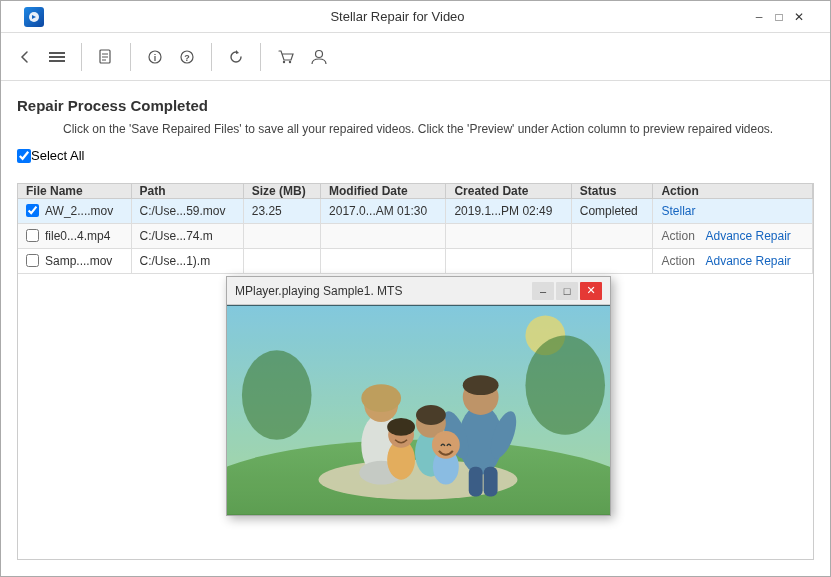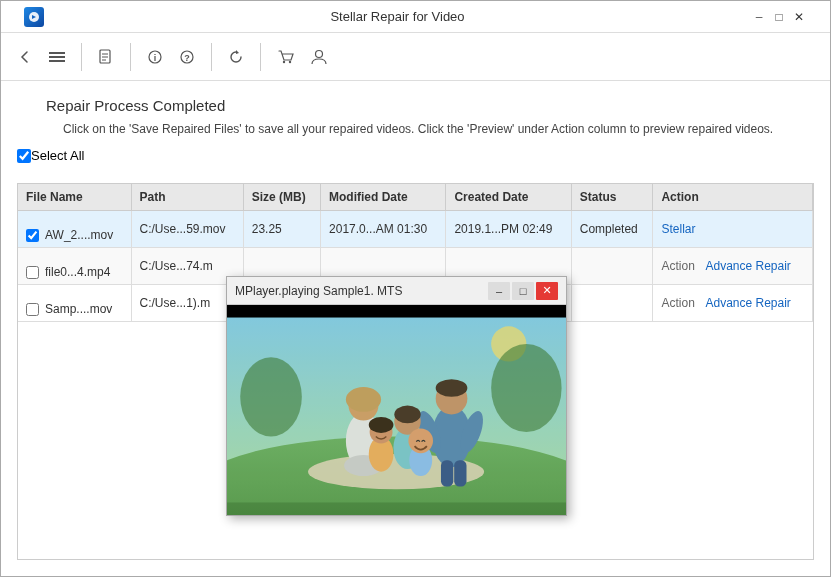--- a/index.html
+++ b/index.html
@@ -17,55 +17,55 @@
     .app-icon svg { width: 14px; height: 14px; }
 
     
     .toolbar { height: 48px; border-bottom: 1px solid #ddd; display: flex; align-items: center; padding: 0 12px; gap: 8px; flex-shrink: 0; }
     .toolbar-btn { background: none; border: none; cursor: pointer; padding: 4px; display: flex; align-items: center; justify-content: center; color: #555; }
     .toolbar-sep { width: 1px; height: 28px; background: #ccc; margin: 0 4px; }
 
     
     .content { flex: 1; padding: 16px; display: flex; flex-direction: column; overflow: hidden; position: relative; }
 
-    .repair-complete-title { font-size: 15px; font-weight: normal; color: #333; margin-bottom: 6px; margin-left: 29px; }
+    .repair-complete-title { font-size: 15px; font-weight: bold; color: #333; margin-bottom: 6px; }
     .repair-complete-desc { font-size: 12px; color: #444; line-height: 1.5; margin-bottom: 10px; margin-left: 46px; }
 
     .select-all-row { display: flex; align-items: center; font-size: 13px; margin-bottom: 20px; }
     .select-all-row input[type=checkbox] { width: 14px; height: 14px; cursor: pointer; }
 
     
     .table-container { border: 1px solid #ccc; flex: 1; overflow: auto; }
     table { width: 100%; border-collapse: collapse; font-size: 12px; }
     thead tr { background: #e8e8e8; }
-    th { padding: 6px 8px; text-align: left; font-weight: 600; color: #333; border-right: 1px solid #ccc; border-bottom: 1px solid #ccc; font-size: 12px; }
+    th { padding: 0 8px; text-align: left; font-weight: 600; color: #333; border-right: 1px solid #ccc; border-bottom: 1px solid #ccc; font-size: 12px; }
     td { padding: 5px 8px; border-right: 1px solid #ddd; border-bottom: 1px solid #ddd; color: #333; font-size: 12px; white-space: nowrap; }
     tr:nth-child(even) { background: #f9f9f9; }
     tr.selected { background: #e3f2fd; }
 
     .status-completed { color: #333; }
     .action-link { color: #1565c0; text-decoration: none; cursor: pointer; }
 
     
     .bottom-bar { height: 54px; border-top: 1px solid #ddd; display: flex; align-items: center; justify-content: flex-end; padding: 0 16px; flex-shrink: 0; }
     .save-btn { background: #1565c0; color: #fff; border: none; padding: 10px 24px; font-size: 14px; cursor: pointer; border-radius: 2px; }
 
     
-    .mplayer-popup { position: absolute; top: 195px; left: 225px; width: 341px; background: #fff; border: 1px solid #aaa; box-shadow: 3px 3px 10px rgba(0,0,0,0.3); z-index: 100; }
+    .mplayer-popup { position: absolute; top: 195px; left: 225px; width: 385px; background: #fff; border: 1px solid #aaa; box-shadow: 3px 3px 10px rgba(0,0,0,0.3); z-index: 100; }
     .mplayer-titlebar { background: #f0f0f0; height: 28px; display: flex; align-items: center; justify-content: space-between; padding: 0 8px; border-bottom: 1px solid #ccc; }
     .mplayer-title { font-size: 12px; color: #333; }
     .mplayer-controls { display: flex; gap: 2px; align-items: center; }
     .mp-btn { width: 22px; height: 18px; border: none; cursor: pointer; font-size: 11px; display: flex; align-items: center; justify-content: center; background: #ddd; color: #333; border-radius: 1px; }
     .mp-btn.close-btn { background: #e53935; color: #fff; }
     .mplayer-content { width: 100%; height: 210px; background: #000; display: flex; align-items: center; justify-content: center; overflow: hidden; }
 
     
     .scene-svg { width: 100%; height: 100%; }
 
-    .checkbox-cell { display: flex; align-items: center; gap: 6px; margin-top: 12px; }
+    .checkbox-cell { display: flex; gap: 6px; }
     .row-checkbox { width: 13px; height: 13px; cursor: pointer; }
   </style>
 </head>
 <body>
 
 <div class="window">
 
   <div class="title-bar">
     <div class="app-icon">
       <svg viewBox="0 0 14 14" fill="white">

